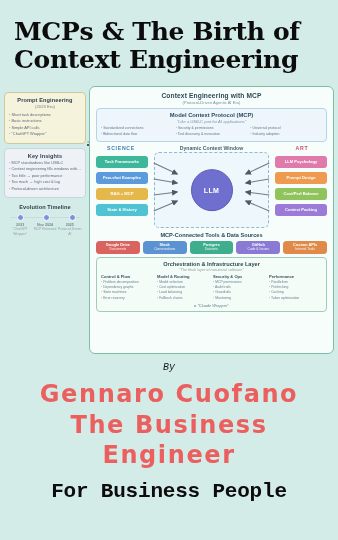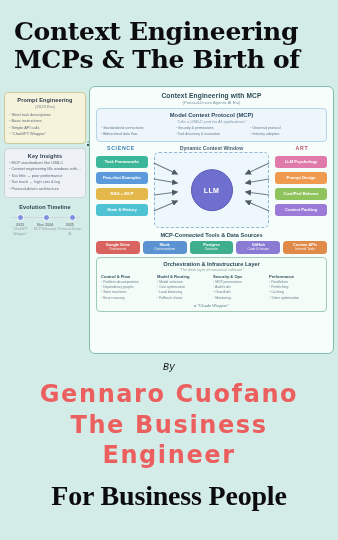--- a/index.html
+++ b/index.html
@@ -145,32 +145,32 @@
   .claude:before{content:"▸ ";font-style:normal;}
 
   
   .byline{flex:1;display:flex;flex-direction:column;align-items:center;justify-content:flex-start;padding-top:8px;}
   .by{font-family:Liberation Mono, monospace;font-style:italic;font-size:10px;color:#14191c;margin-bottom:6px;}
   .author{
     font-family:"DejaVu Sans",sans-serif;font-weight:700;font-size:24px;color:#ec5f5f;
     letter-spacing:1.6px;line-height:1.28;text-align:center;
   }
   .forwho{
-    font-family:Liberation Serif, serif;font-weight:700;
-    font-size:28px;color:#0c0c0c;margin-top:9px;letter-spacing:-.2px;
+    font-family:Liberation Mono, monospace;font-weight:700;
+    font-size:21px;color:#0c0c0c;margin-top:9px;letter-spacing:-.2px;
   }
 </style>
 </head>
 <body style="background: rgb(211, 236, 231);">
 
 <div class="cover">
 
   <div class="title-block">
+    <div class="title-line">MCPs &amp; The Birth of</div>
     <div class="title-line">Context Engineering</div>
-    <div class="title-line">MCPs &amp; The Birth of</div>
   </div>
 
   <div class="diagram">
 
     <div class="rail">
 
       <div class="card prompt">
         <div class="card-title">Prompt Engineering</div>
         <div class="card-sub">(2023 Era)</div>
         <ul class="bullets">

